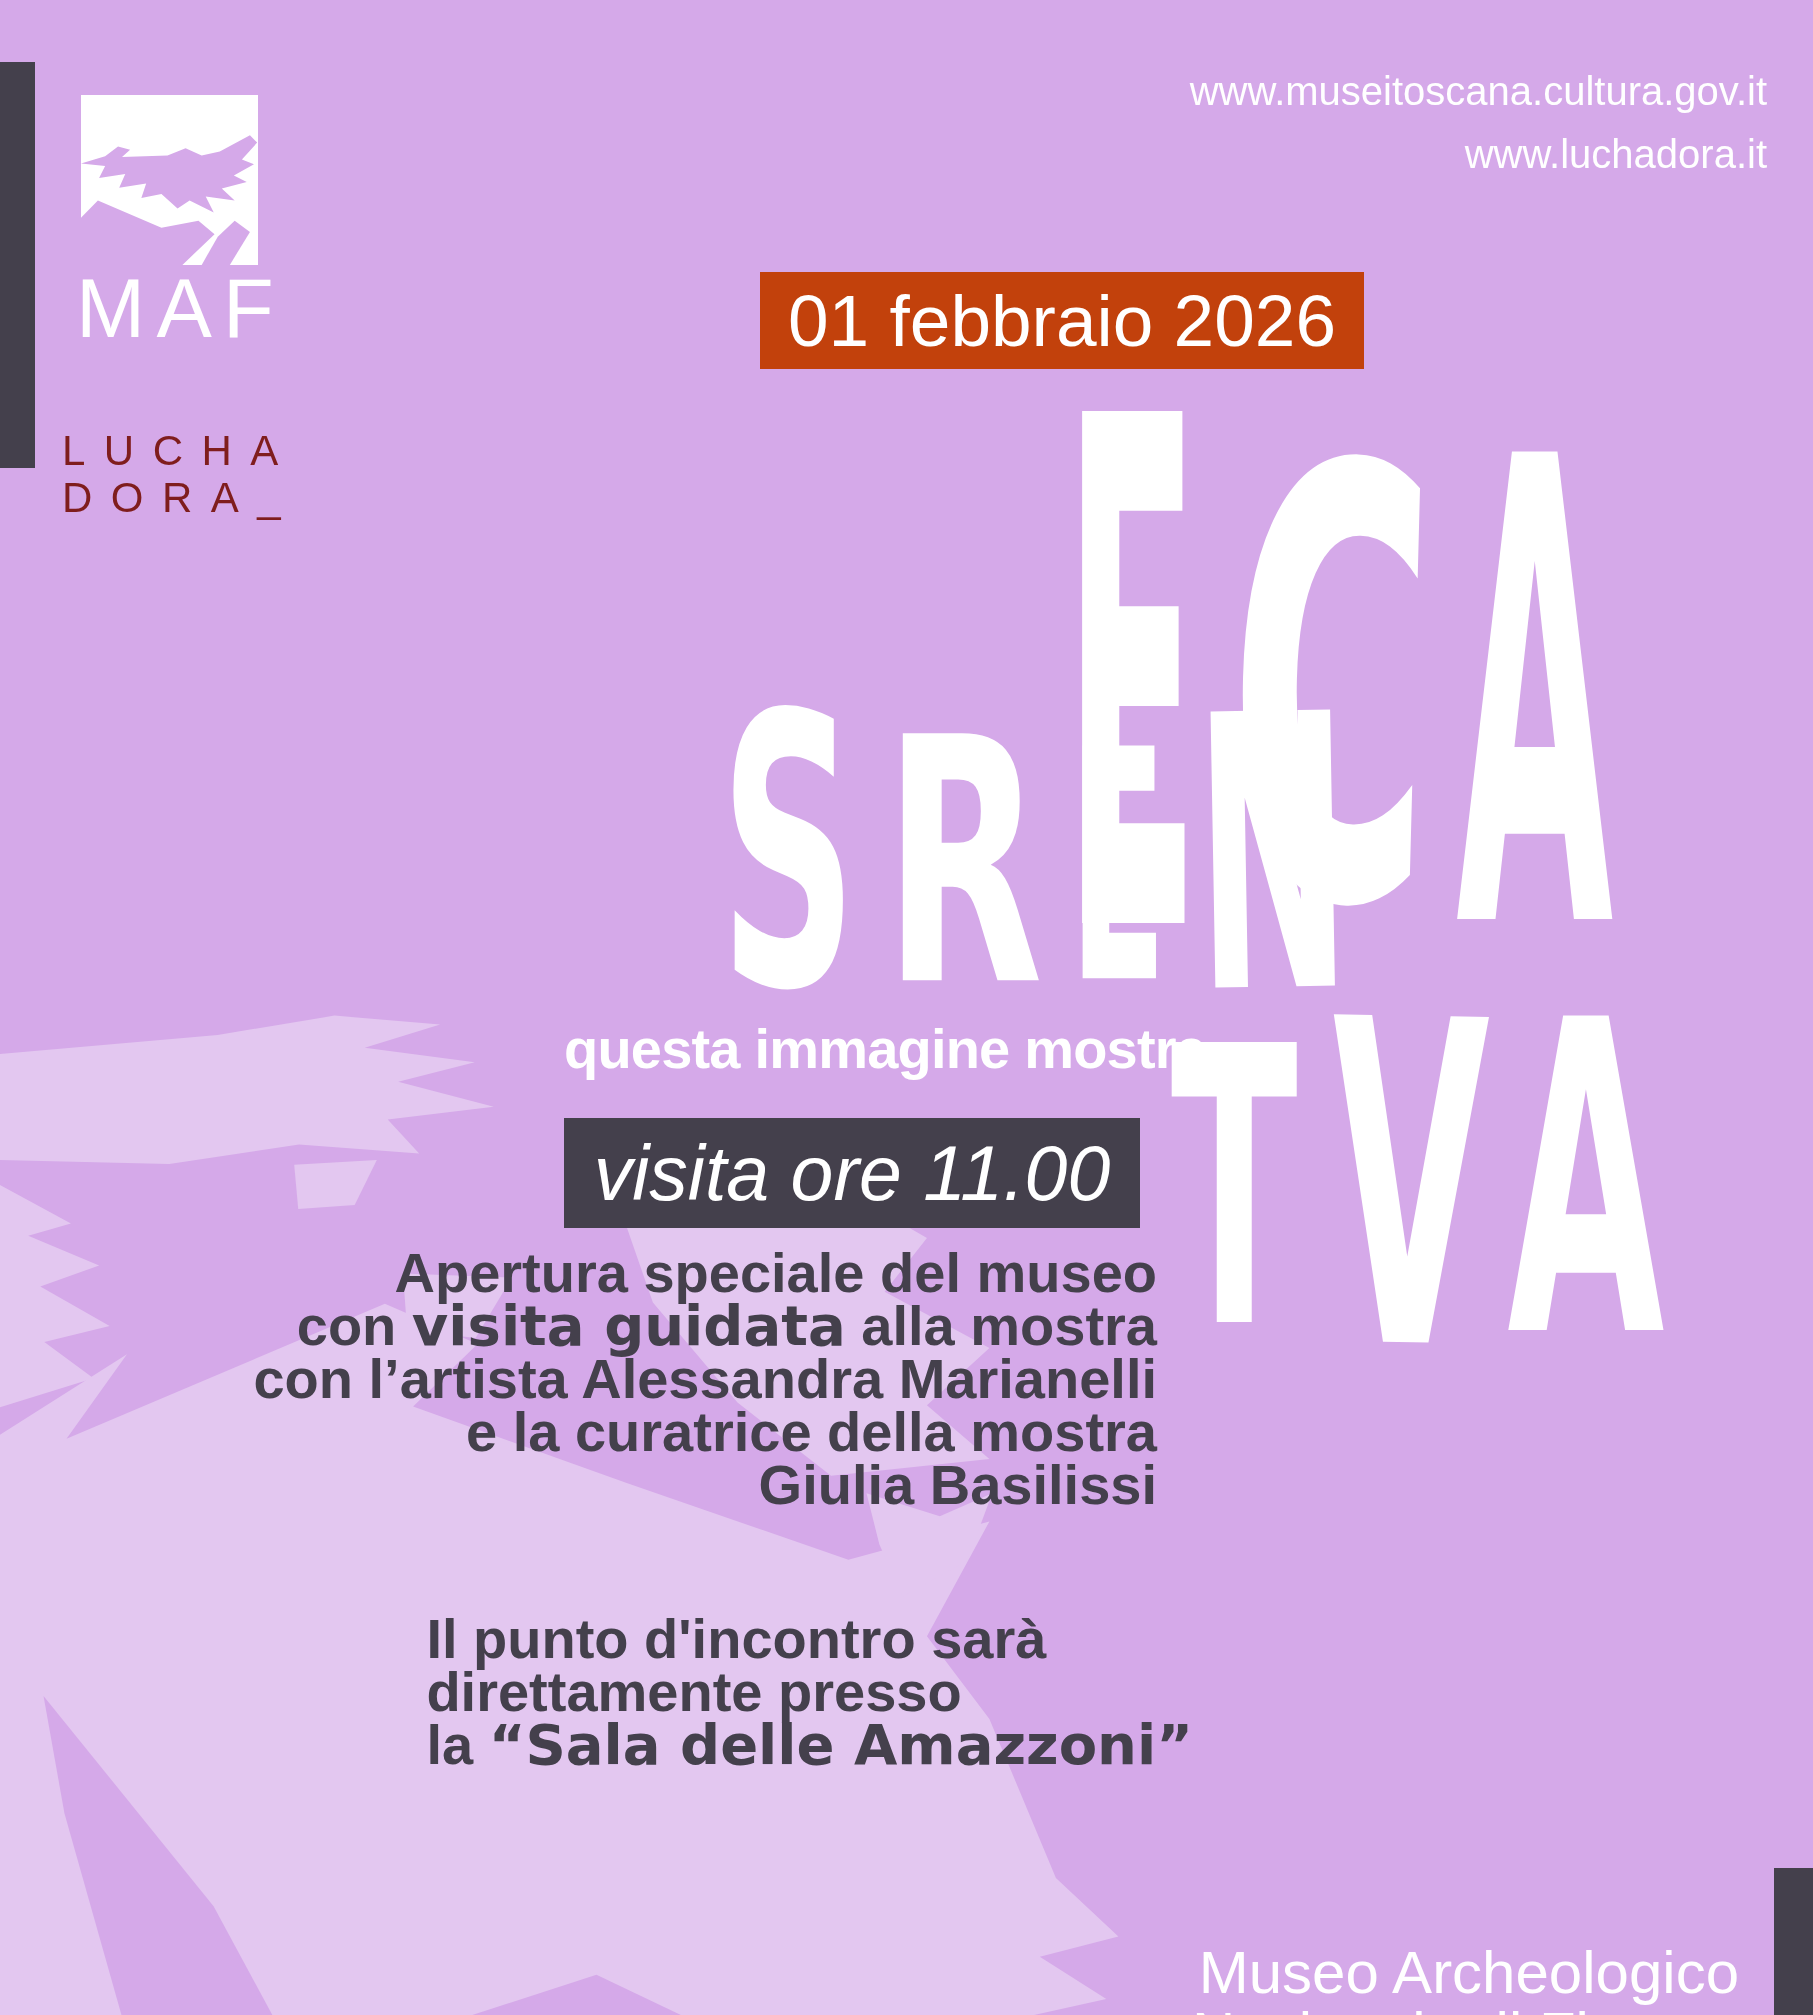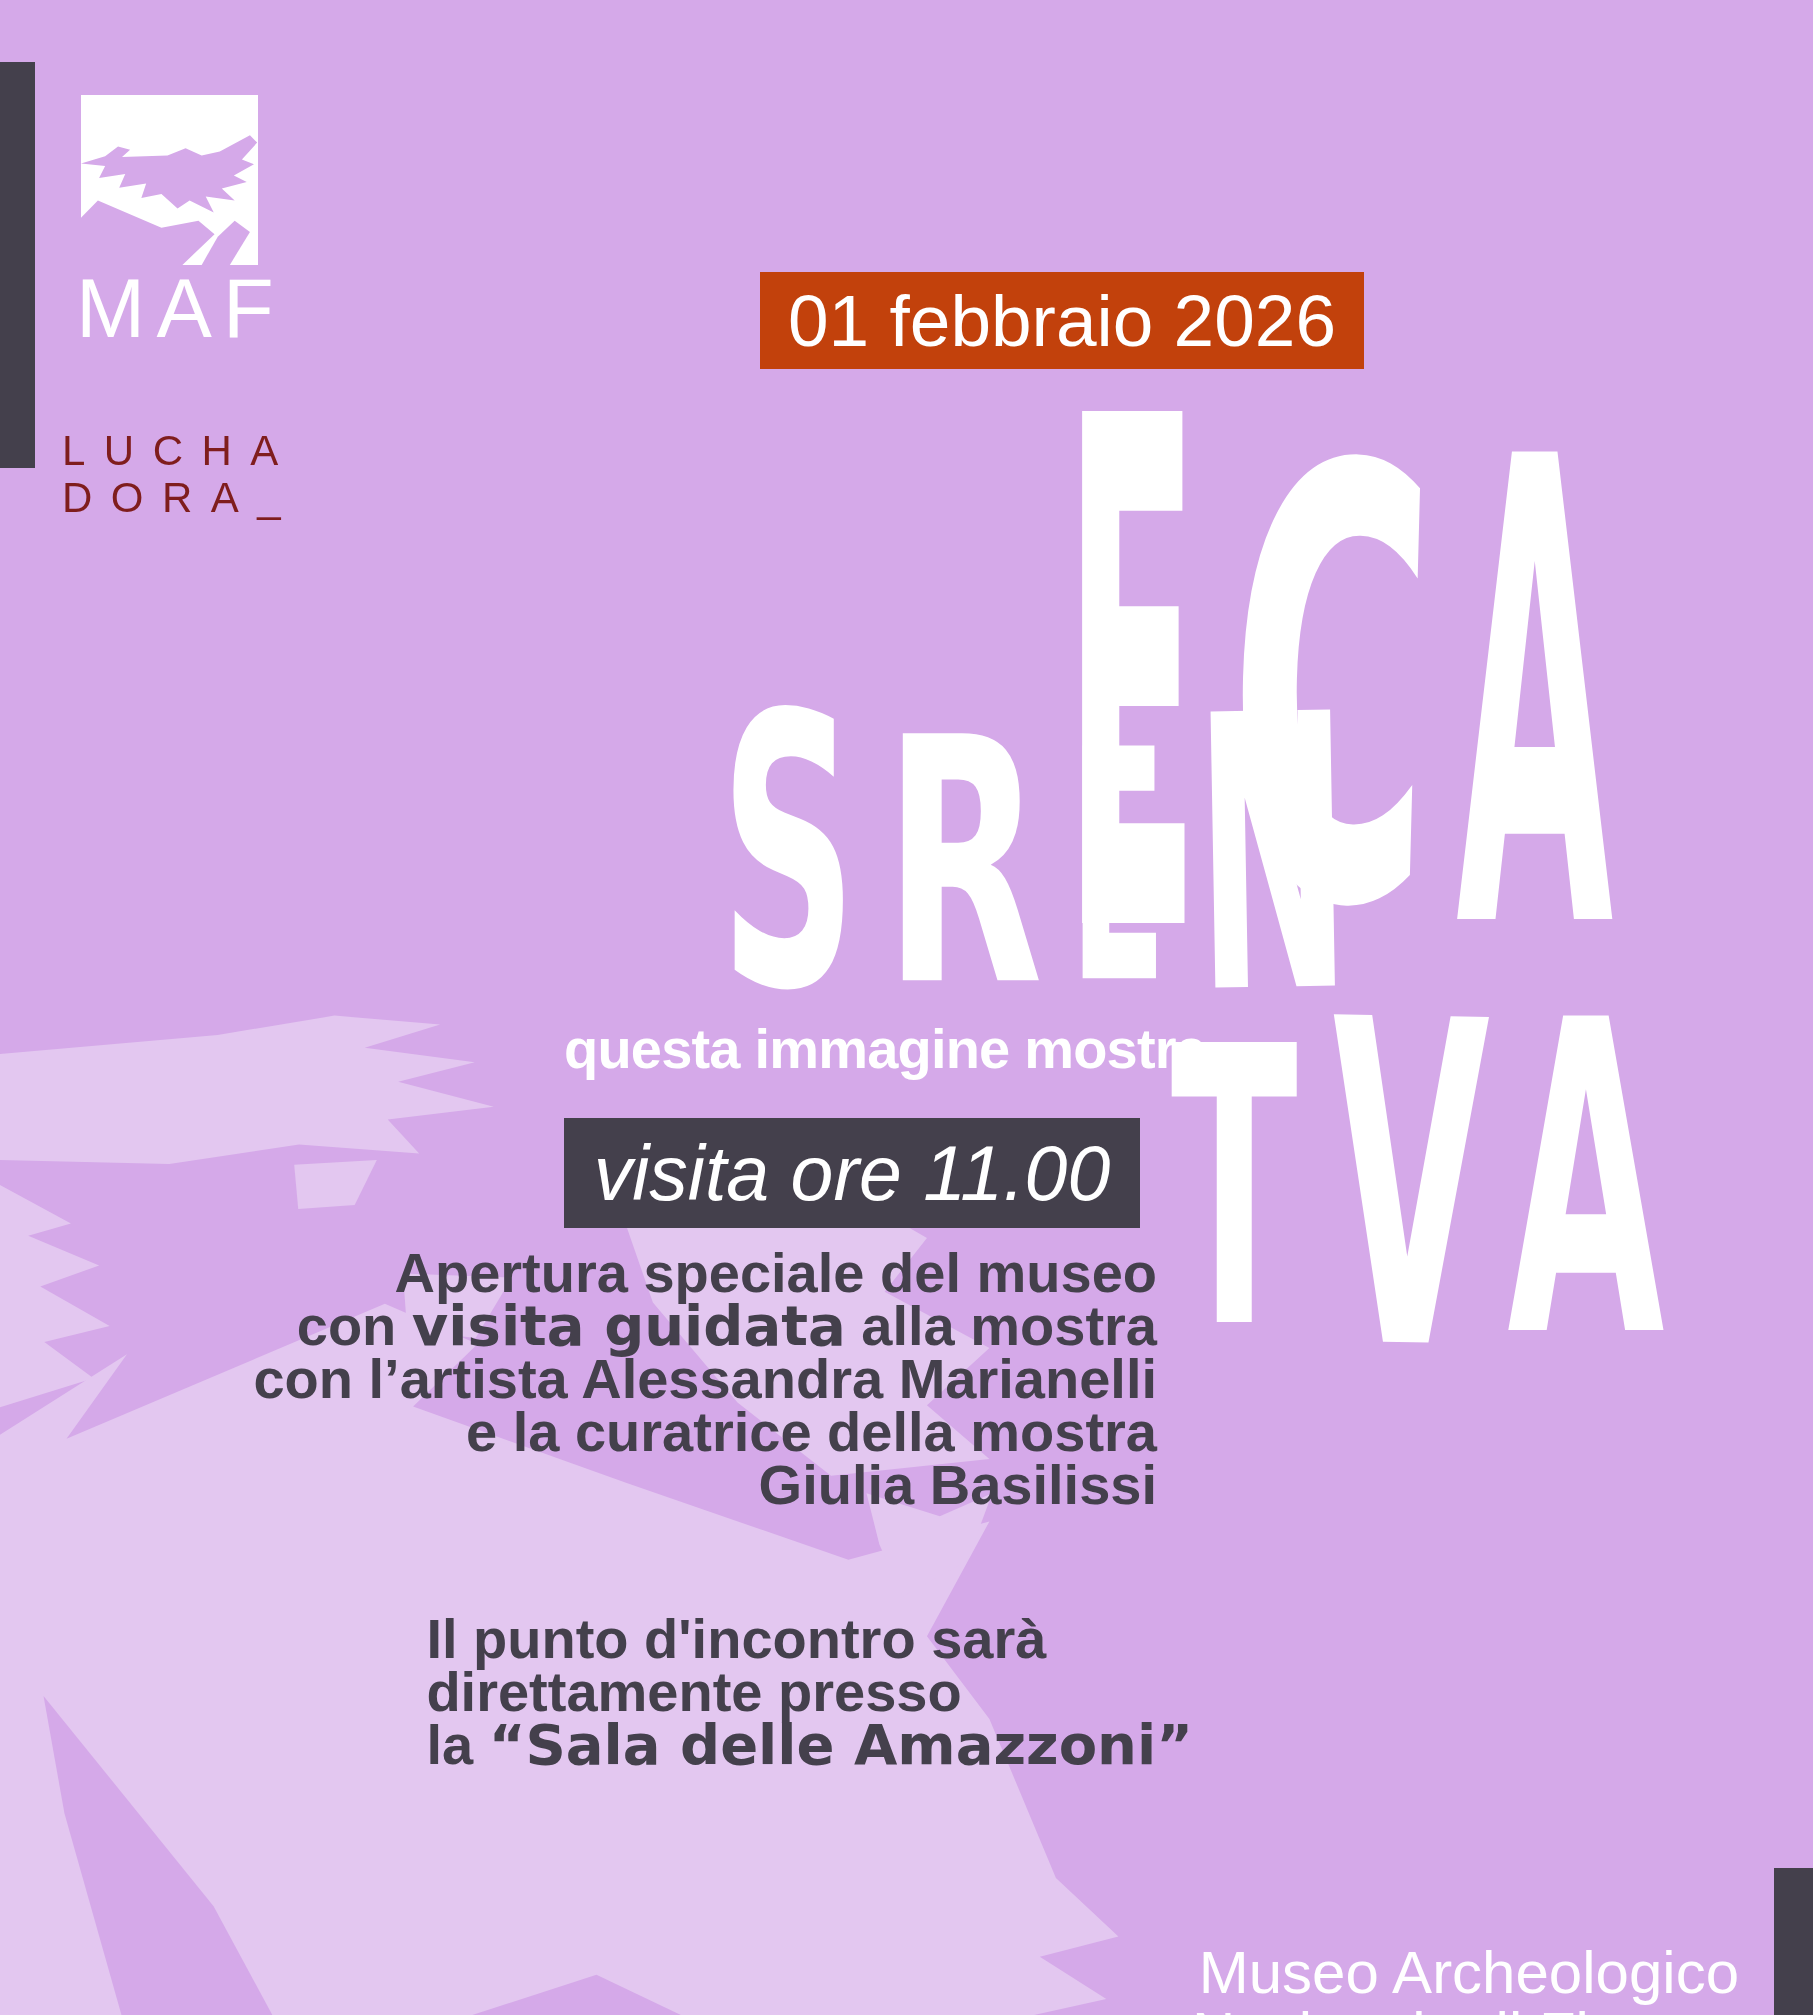--- a/index.html
+++ b/index.html
@@ -97,20 +97,24 @@
         <polygon points="0,170 60,152 92,128 122,136 102,154 215,150 260,132 300,150 345,140 420,100 438,118 400,160 430,172 380,200 412,216 350,232 382,262 310,252 330,292 270,262 240,282 200,246 150,256 162,220 95,230 110,196 45,206 60,176"></polygon>
         <polygon points="0,422 0,305 42,262 200,330 292,312 332,346 252,422"></polygon>
         <polygon points="300,422 340,352 382,312 420,340 370,422"></polygon>
       </g>
     </svg>
   </div>
   <div class="maf-word">MAF</div>
   <div class="lucha lucha-1">LUCHA</div>
   <div class="lucha lucha-2">DORA_</div>
 
+  <div class="urls">
+    <div>www.museitoscana.cultura.gov.it</div>
+    <div>www.luchadora.it</div>
+  </div>
 
   <div class="date-badge">
     <span>01 febbraio 2026</span>
   </div>
 
   <svg class="layer big-letters" viewBox="0 0 4501 5625" xmlns="http://www.w3.org/2000/svg" aria-hidden="true">
 
     <text x="2640" y="2290" font-size="1742" textLength="335" lengthAdjust="spacingAndGlyphs">E</text>
     <text x="3050" y="2225" font-size="1481" textLength="505" lengthAdjust="spacingAndGlyphs" transform="rotate(1.5 3302 1685)">C</text>
     <text x="3613" y="2280" font-size="1591" textLength="390" lengthAdjust="spacingAndGlyphs">A</text>

